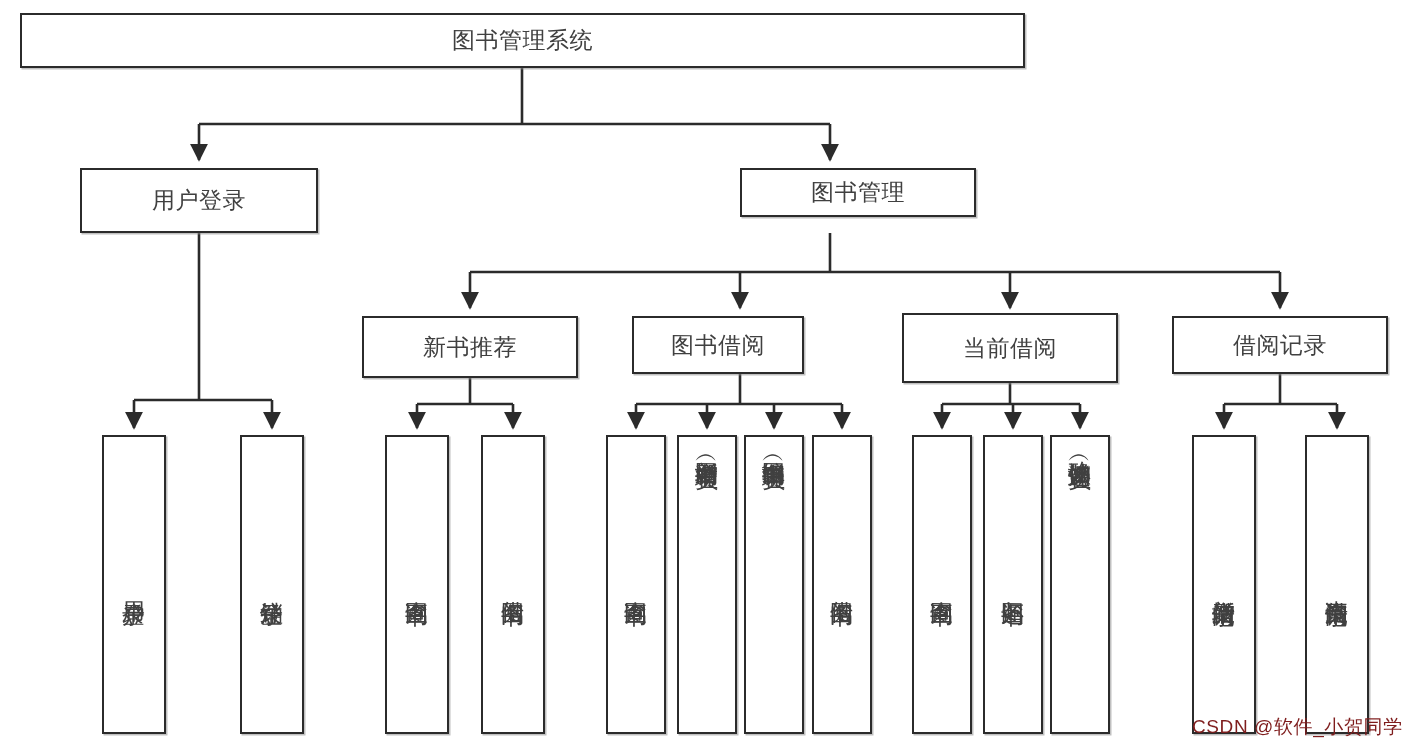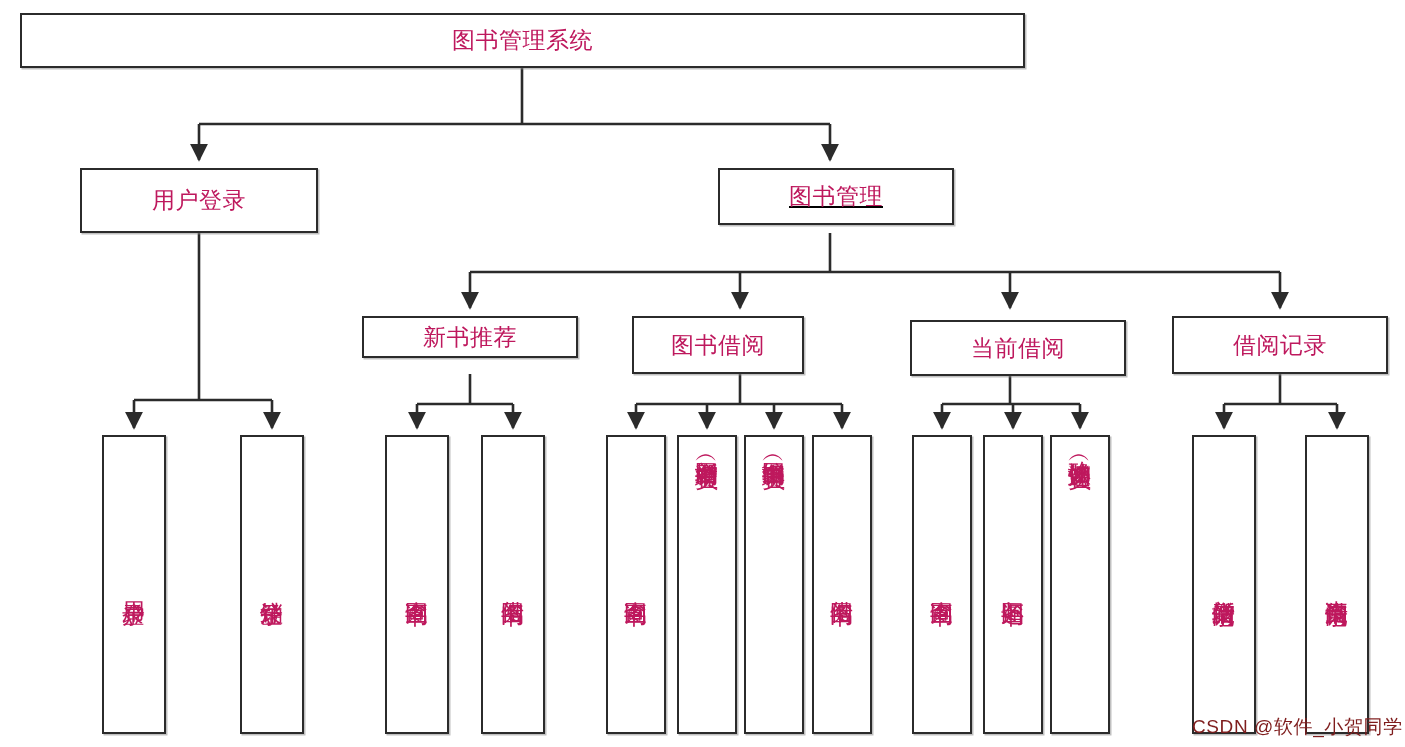--- a/index.html
+++ b/index.html
@@ -33,21 +33,21 @@
     border: 2.4px solid #2b2b2b;
     display: flex;
     align-items: center;
     justify-content: center;
     box-shadow: 1.5px 1.5px 0 rgba(140,140,140,0.55);
   }
   .node .label {
     font-size: 23px;
     line-height: 1.14;
     letter-spacing: 0.5px;
-    color: #be185d;
+    color: #404040;
     white-space: nowrap;
     text-align: center;
   }
   .node.leaf .label {
     writing-mode: vertical-rl;
     text-orientation: upright;
     font-size: 23px;
     line-height: 1.22;
     letter-spacing: 1px;
     white-space: normal;
@@ -124,31 +124,31 @@
     </g>
   </svg>
 
   <div class="node" id="n-root" style="left: 20px; top: 13px; width: 1005px; height: 55px;">
     <span class="label">图书管理系统</span>
   </div>
 
   <div class="node" id="n-l1-0" style="left: 80px; top: 168px; width: 238px; height: 65px;">
     <span class="label">用户登录</span>
   </div>
-  <div class="node" id="n-l1-1" style="left: 718px; top: 168px; width: 236px; height: 57px; text-decoration: underline;">
+  <div class="node" id="n-l1-1" style="left: 740px; top: 168px; width: 236px; height: 49px;">
     <span class="label">图书管理</span>
   </div>
 
-  <div class="node" id="n-l2-0" style="left: 362px; top: 316px; width: 216px; height: 42px;">
+  <div class="node" id="n-l2-0" style="left: 362px; top: 316px; width: 216px; height: 62px;">
     <span class="label">新书推荐</span>
   </div>
   <div class="node" id="n-l2-1" style="left: 632px; top: 316px; width: 172px; height: 58px;">
     <span class="label">图书借阅</span>
   </div>
-  <div class="node" id="n-l2-2" style="left: 902px; top: 320px; width: 216px; height: 56px; margin-left: 8px;">
+  <div class="node" id="n-l2-2" style="left: 902px; top: 313px; width: 216px; height: 70px;">
     <span class="label">当前借阅</span>
   </div>
   <div class="node" id="n-l2-3" style="left: 1172px; top: 316px; width: 216px; height: 58px;">
     <span class="label">借阅记录</span>
   </div>
 
   <div class="node leaf short" id="n-lf-0" style="left: 102px; top: 435px; width: 64px; height: 299px;">
     <span class="label">用户登录</span>
   </div>
   <div class="node leaf short" id="n-lf-1" style="left: 240px; top: 435px; width: 64px; height: 299px;">

